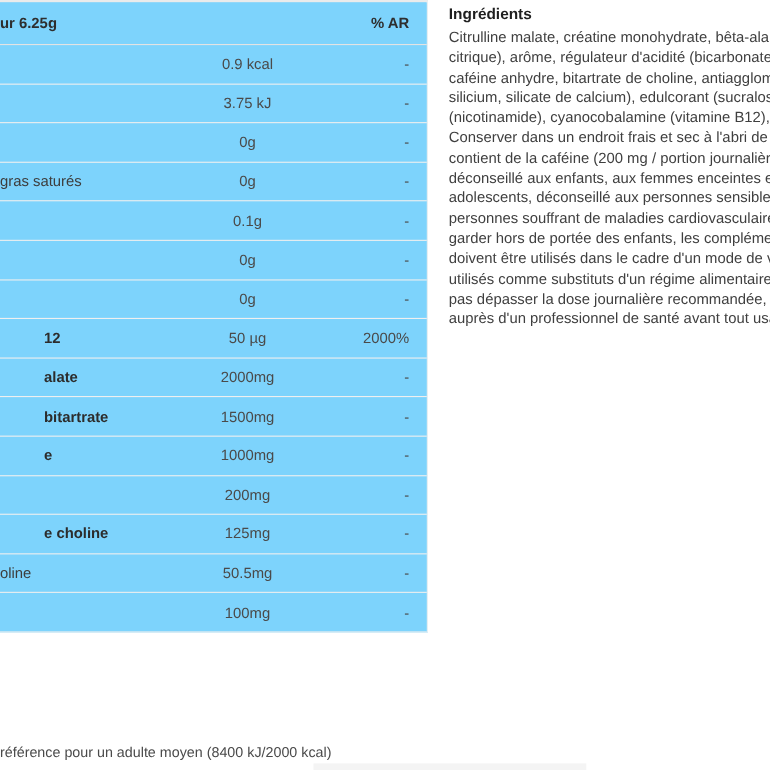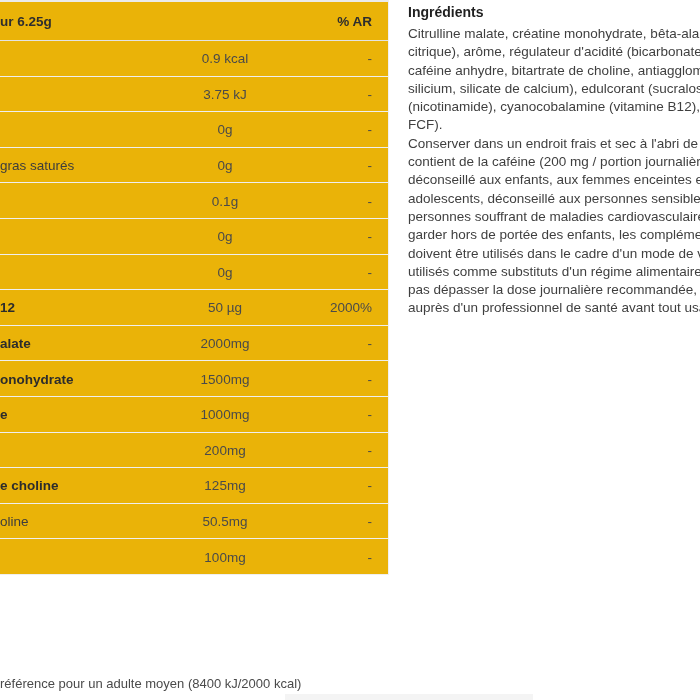--- a/index.html
+++ b/index.html
@@ -9,21 +9,21 @@
     overflow: hidden;
     background: #ffffff;
     font-family: "Liberation Sans", sans-serif;
     position: relative;
   }
   
   .ntable {
     position: absolute; left: 0; top: 0; width: 389px;
     border-top: 2px solid #ebebeb;
     border-right: 1px solid #f1f1f1;
-    background: #eab308;
+    background: #7dd3fc;
   }
   .thead {
     position: relative; height: 39px;
     border-bottom: 1px solid #e3e3e3;
   }
   .thead .lbl {
     position: absolute; left: 0; top: 50%; transform: translateY(-50%);
     font-size: 13.5px; font-weight: bold; color: #2e2e2e; white-space: nowrap;
   }
   .thead .ar {
@@ -31,21 +31,21 @@
     font-size: 13.5px; font-weight: bold; color: #2e2e2e; white-space: nowrap; text-align: center;
   }
   .trow {
     position: relative; height: 35.6px;
     border-bottom: 1px solid #efefef;
   }
   .trow .lbl {
     position: absolute; left: 0; top: 50%; transform: translateY(-50%);
     font-size: 13.5px; color: #3d3d3d; white-space: nowrap;
   }
-  .trow .lbl.bold { font-weight: bold; color: #2c2c2c; }
+  .trow .lbl.bold { font-weight: bold; color: #2c2c2c; padding-left: 40px; }
   .trow .val {
     position: absolute; left: 225px; top: 50%; transform: translate(-50%,-50%);
     font-size: 13.5px; color: #4a4a4a; white-space: nowrap;
   }
   .trow .ar {
     position: absolute; right: 16px; top: 50%; transform: translateY(-50%);
     font-size: 13.5px; color: #4a4a4a; white-space: nowrap;
   }
   .footnote {
     position: absolute; left: 0; top: 676px;
@@ -119,21 +119,21 @@
         <span class="lbl bold">12</span>
         <span class="val">50 µg</span>
         <span class="ar">2000%</span>
       </div>
       <div class="trow">
         <span class="lbl bold">alate</span>
         <span class="val">2000mg</span>
         <span class="ar">-</span>
       </div>
       <div class="trow">
-        <span class="lbl bold">onohydrate</span>
+        <span class="lbl bold">bitartrate</span>
         <span class="val">1500mg</span>
         <span class="ar">-</span>
       </div>
       <div class="trow">
         <span class="lbl bold">e</span>
         <span class="val">1000mg</span>
         <span class="ar">-</span>
       </div>
       <div class="trow">
         <span class="lbl"></span>
@@ -161,21 +161,20 @@
 <div class="footnote">référence pour un adulte moyen (8400 kJ/2000 kcal)</div>
 
 <div class="rightcol">
   <div class="rc-heading">Ingrédients</div>
   <div>
       <div class="rc-line">Citrulline malate, créatine monohydrate, bêta-alanine, ac</div>
       <div class="rc-line">citrique), arôme, régulateur d'acidité (bicarbonate de sod</div>
       <div class="rc-line">caféine anhydre, bitartrate de choline, antiagglomérants</div>
       <div class="rc-line">silicium, silicate de calcium), edulcorant (sucralose), nia</div>
       <div class="rc-line">(nicotinamide), cyanocobalamine (vitamine B12), colora</div>
-      <div class="rc-line">FCF).</div>
     </div>
   <div>
       <div class="rc-line">Conserver dans un endroit frais et sec à l'abri de la lumi</div>
       <div class="rc-line">contient de la caféine (200 mg / portion journalière recom</div>
       <div class="rc-line">déconseillé aux enfants, aux femmes enceintes et allaita</div>
       <div class="rc-line">adolescents, déconseillé aux personnes sensibles à la c</div>
       <div class="rc-line">personnes souffrant de maladies cardiovasculaires ou d</div>
       <div class="rc-line">garder hors de portée des enfants, les compléments alim</div>
       <div class="rc-line">doivent être utilisés dans le cadre d'un mode de vie sain</div>
       <div class="rc-line">utilisés comme substituts d'un régime alimentaire varié e</div>

